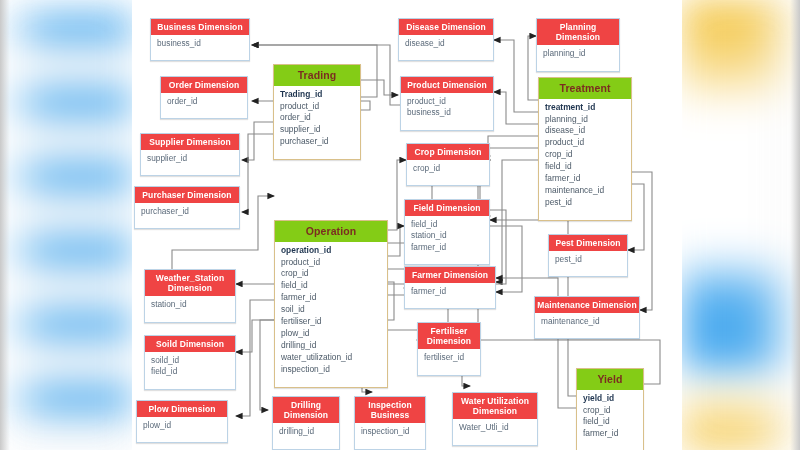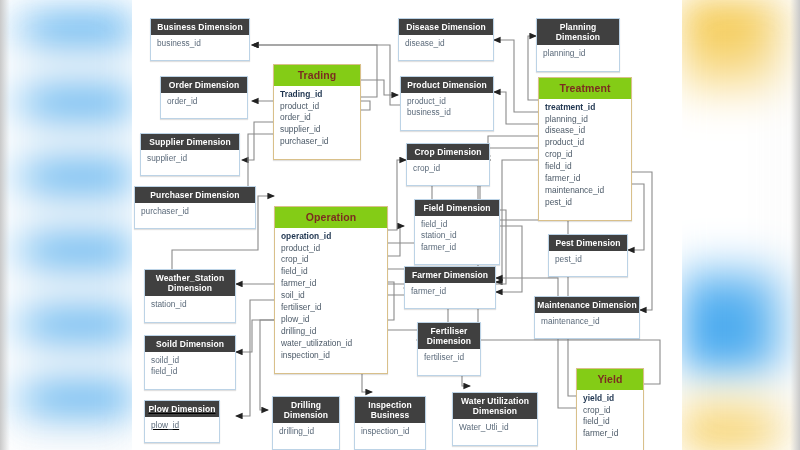--- a/index.html
+++ b/index.html
@@ -31,21 +31,21 @@
   }
   .edgeshade{position:absolute;top:0;height:450px;width:10px;}
   .edgeshade.l{left:0;background:linear-gradient(to right,#c9c9c9,rgba(255,255,255,0));}
   .edgeshade.r{right:0;background:linear-gradient(to left,#c9c9c9,rgba(255,255,255,0));}
 
   #canvas{position:absolute;left:132px;top:0;width:550px;height:450px;background:#fff;}
   svg#wires{position:absolute;left:0;top:0;width:550px;height:450px;}
 
   .tbl{position:absolute;box-sizing:border-box;background:#fff;
        border:1px solid #bcd3e6;box-shadow:0 1px 1px rgba(0,0,0,.12);}
-  .tbl .hd{box-sizing:border-box;background:#404040;color:#fff;
+  .tbl .hd{box-sizing:border-box;background:#ef4444;color:#fff;
        font-size:8.5px;font-weight:600;text-align:center;line-height:1.2;
        padding:3px 2px;letter-spacing:.1px;}
   .tbl.fact{border:1px solid #d9c08a;}
   .tbl.fact .hd{background:#84cc16;color:#7b2d20;font-size:10.5px;font-weight:700;padding:4px 2px;}
   .tbl .bd{padding:3px 0 11px 0;}
   .tbl .fld{font-size:8.3px;color:#5b6a7a;line-height:1.35;padding:0 6px;white-space:nowrap;}
   .tbl.fact .fld{color:#4c5a68;font-size:8.4px;line-height:1.42;}
   .tbl .fld.pk{font-weight:700;color:#1f3550;}
 </style>
 </head>
@@ -110,56 +110,56 @@
           <div class="bd">
             <div class="fld">order_id</div>
           </div>
         </div>
         <div class="tbl" style="left: 8px; top: 133px; width: 100px;">
           <div class="hd">Supplier Dimension</div>
           <div class="bd">
             <div class="fld">supplier_id</div>
           </div>
         </div>
-        <div class="tbl" style="left: 2px; top: 186px; width: 122px;">
+        <div class="tbl" style="left: 2px; top: 186px; width: 106px;">
           <div class="hd">Purchaser Dimension</div>
           <div class="bd">
             <div class="fld">purchaser_id</div>
           </div>
         </div>
         <div class="tbl" style="left: 12px; top: 269px; width: 92px;">
           <div class="hd">Weather_Station Dimension</div>
           <div class="bd">
             <div class="fld">station_id</div>
           </div>
         </div>
         <div class="tbl" style="left: 12px; top: 335px; width: 92px;">
           <div class="hd">Soild Dimension</div>
           <div class="bd">
             <div class="fld">soild_id</div>
             <div class="fld">field_id</div>
           </div>
         </div>
-        <div class="tbl" style="left: 12px; top: 400px; width: 76px; text-decoration: underline;">
+        <div class="tbl" style="left: 4px; top: 400px; width: 92px;">
           <div class="hd">Plow Dimension</div>
           <div class="bd">
             <div class="fld">plow_id</div>
           </div>
         </div>
         <div class="tbl fact" style="left: 141px; top: 64px; width: 88px;">
           <div class="hd">Trading</div>
           <div class="bd">
             <div class="fld pk">Trading_id</div>
             <div class="fld">product_id</div>
             <div class="fld">order_id</div>
             <div class="fld">supplier_id</div>
             <div class="fld">purchaser_id</div>
           </div>
         </div>
-        <div class="tbl fact" style="left: 142px; top: 206px; width: 114px;">
+        <div class="tbl fact" style="left: 142px; top: 220px; width: 114px;">
           <div class="hd">Operation</div>
           <div class="bd">
             <div class="fld pk">operation_id</div>
             <div class="fld">product_id</div>
             <div class="fld">crop_id</div>
             <div class="fld">field_id</div>
             <div class="fld">farmer_id</div>
             <div class="fld">soil_id</div>
             <div class="fld">fertiliser_id</div>
             <div class="fld">plow_id</div>
@@ -192,21 +192,21 @@
             <div class="fld">product_id</div>
             <div class="fld">business_id</div>
           </div>
         </div>
         <div class="tbl" style="left: 274px; top: 143px; width: 84px;">
           <div class="hd">Crop Dimension</div>
           <div class="bd">
             <div class="fld">crop_id</div>
           </div>
         </div>
-        <div class="tbl" style="left: 272px; top: 199px; width: 86px; margin-left: 10px;">
+        <div class="tbl" style="left: 272px; top: 199px; width: 86px;">
           <div class="hd">Field Dimension</div>
           <div class="bd">
             <div class="fld">field_id</div>
             <div class="fld">station_id</div>
             <div class="fld">farmer_id</div>
           </div>
         </div>
         <div class="tbl" style="left: 272px; top: 266px; width: 92px;">
           <div class="hd">Farmer Dimension</div>
           <div class="bd">

